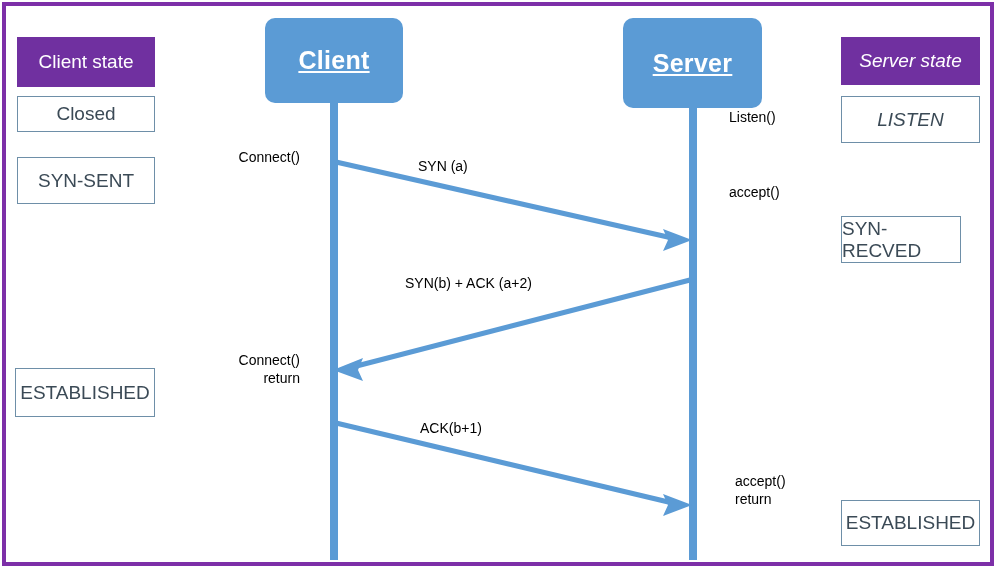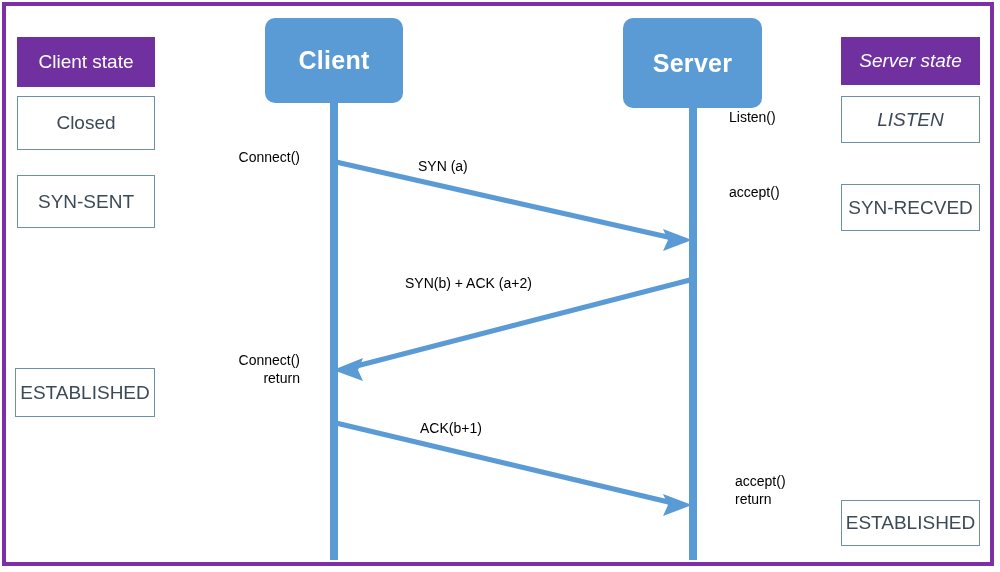--- a/index.html
+++ b/index.html
@@ -34,20 +34,21 @@
     position: absolute;
     background: #5B9BD5;
     border-radius: 10px;
     color: #ffffff;
     font-weight: bold;
     font-size: 25px;
     display: flex;
     align-items: center;
     justify-content: center;
     letter-spacing: 0.3px;
+    text-decoration: underline;
   }
   
   .lifeline {
     position: absolute;
     width: 8px;
     background: #5B9BD5;
   }
   
   .state-header {
     position: absolute;
@@ -109,37 +110,37 @@
   <div class="lifeline" style="left:330px; top:103px; height:457px;"></div>
 
   <div class="participant" style="left:623px; top:18px; width:139px; height:90px;">
     <span>Server</span>
   </div>
   <div class="lifeline" style="left:689px; top:103px; height:457px;"></div>
 
   <div class="state-header" style="left:17px; top:37px; width:138px; height:50px;">
     <span>Client state</span>
   </div>
-  <div class="state-box" style="left:17px; top:96px; width:138px; height:54px;">
+  <div class="state-box" style="left:17px; top:96px; width:138px; height:36px;">
     <span>Closed</span>
   </div>
-  <div class="state-box" style="left:17px; top:175px; width:138px; height:53px;">
+  <div class="state-box" style="left:17px; top:157px; width:138px; height:47px;">
     <span>SYN-SENT</span>
   </div>
   <div class="state-box" style="left:15px; top:368px; width:140px; height:49px;">
     <span>ESTABLISHED</span>
   </div>
 
   <div class="state-header" style="left:841px; top:37px; width:139px; height:48px;font-style:italic;">
     <span>Server state</span>
   </div>
   <div class="state-box" style="left:841px; top:96px; width:139px; height:47px;font-style:italic;">
     <span>LISTEN</span>
   </div>
-  <div class="state-box" style="left:841px; top:184px; width:139px; height:47px;">
+  <div class="state-box" style="left:841px; top:216px; width:120px; height:47px;">
     <span>SYN-RECVED</span>
   </div>
   <div class="state-box" style="left:841px; top:500px; width:139px; height:46px;">
     <span>ESTABLISHED</span>
   </div>
 
   <div class="annot right" style="left:140px; top:148px; width:160px;">Connect()</div>
   <div class="annot right" style="left:130px; top:351px; width:170px;">Connect()
 return</div>
 

